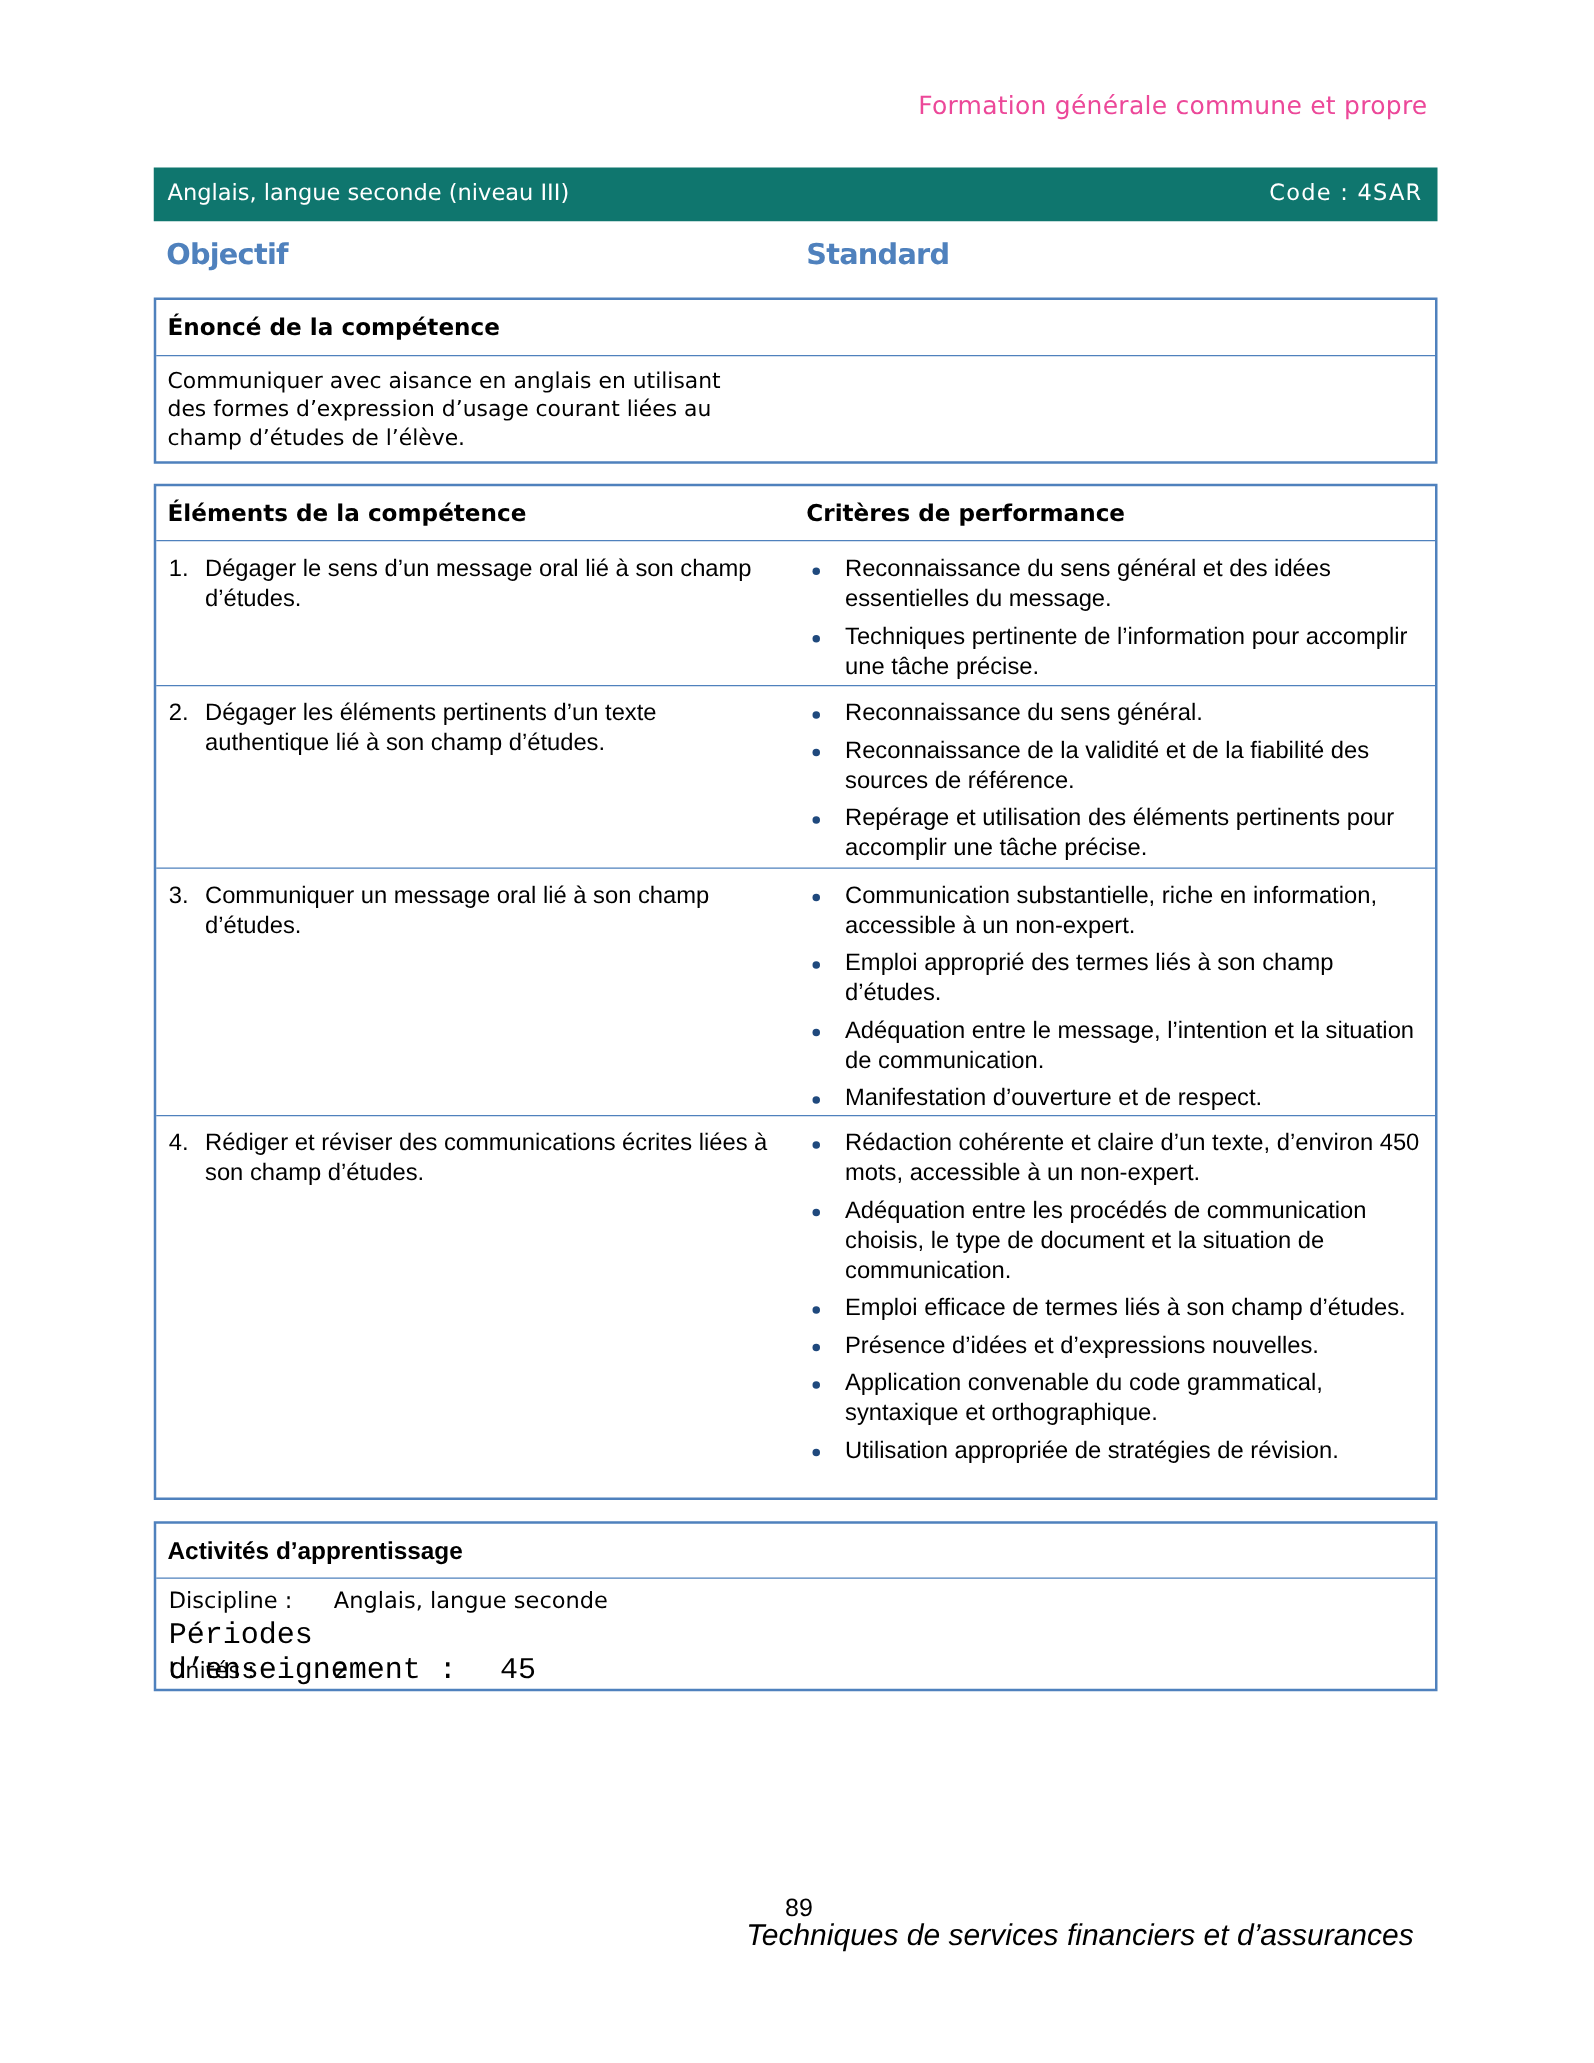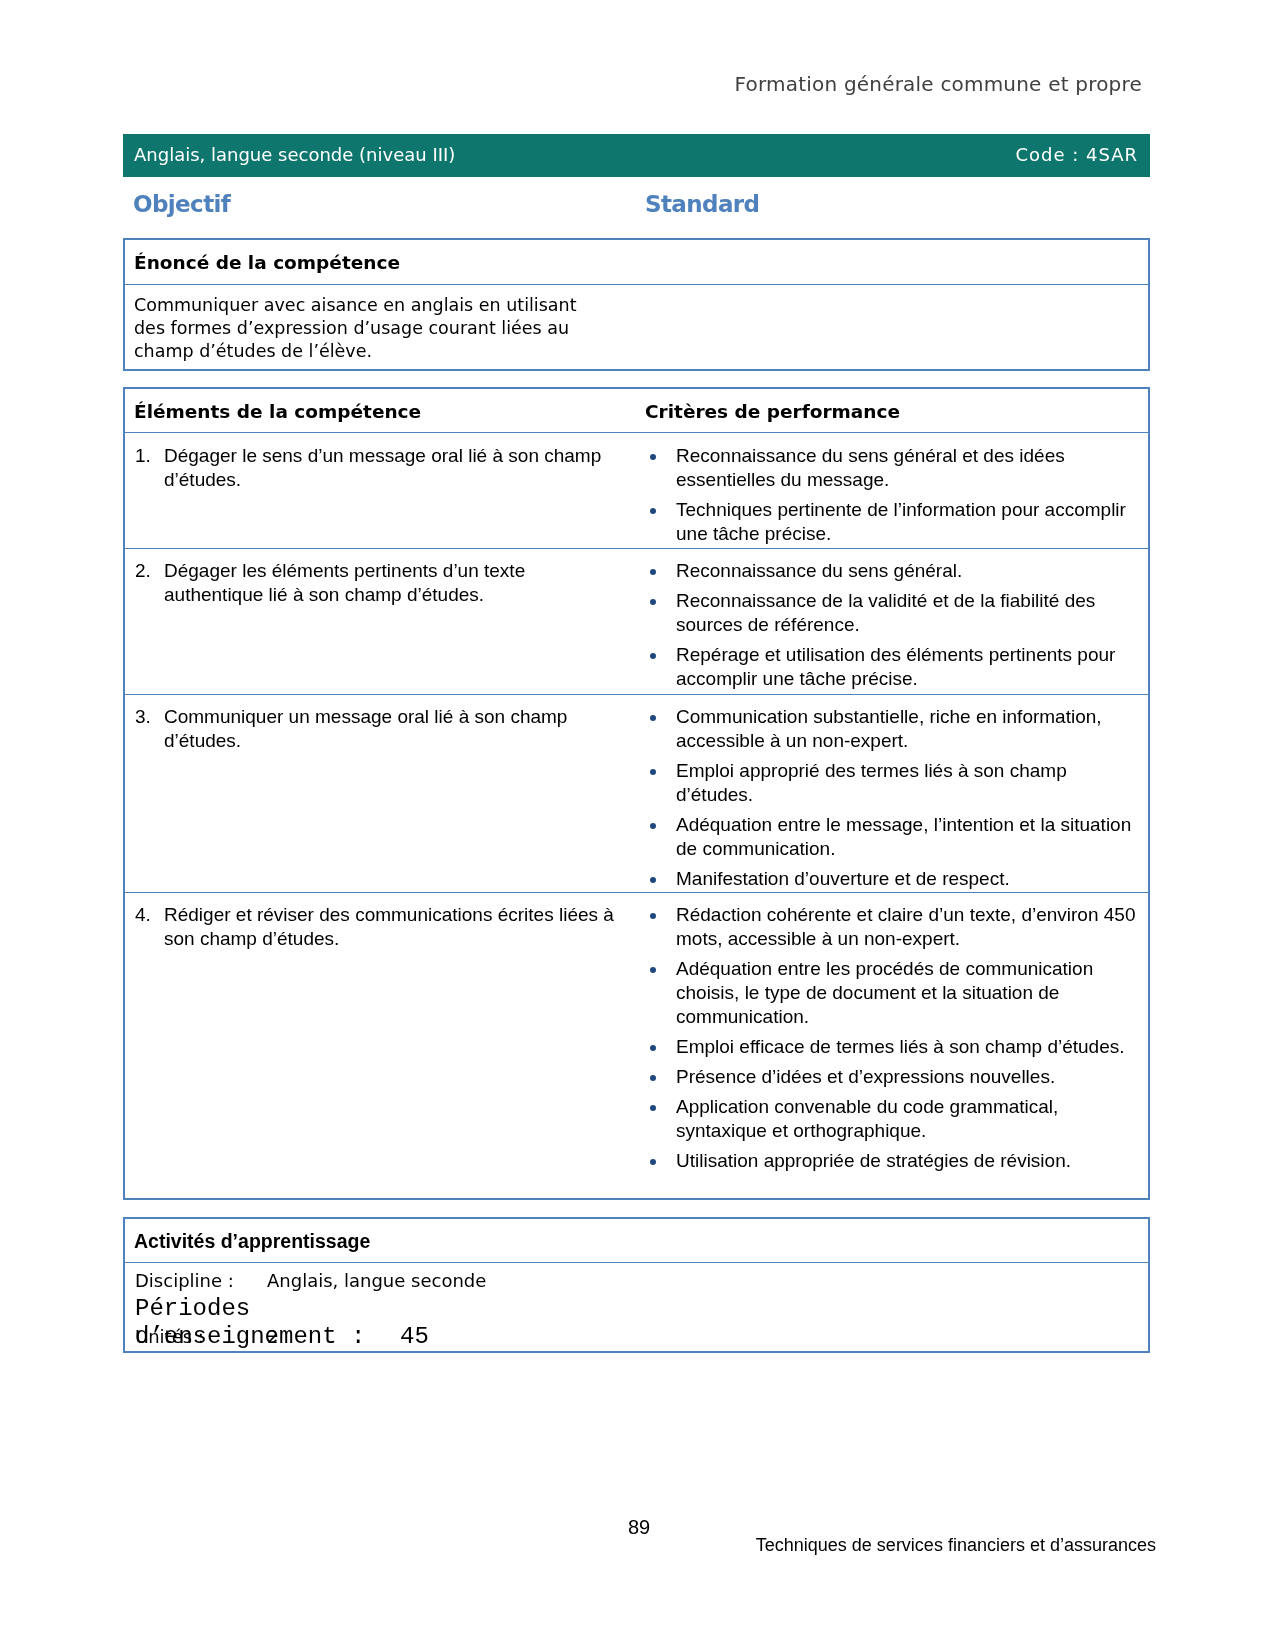--- a/index.html
+++ b/index.html
@@ -1,20 +1,20 @@
 <!DOCTYPE html>
 <html><head>
 <meta charset="utf-8">
 <style>
   html, body { margin: 0; padding: 0; background: #ffffff; }
   body { width: 1275px; height: 1650px; position: relative; overflow: hidden;
          font-family: "Liberation Sans", sans-serif; color: #000; }
   .abs { position: absolute; }
   .running-head { right: 133px; top: 72px; font-family: "DejaVu Sans", sans-serif;
-                  font-size: 20px; color: #404040; letter-spacing: 0.2px; }
+                  font-size: 20px; color: #ec4899; letter-spacing: 0.2px; }
   .course-bar { left: 123px; top: 134px; width: 1027px; height: 43px; background: #0f766e;
                 color: #fff; font-family: "DejaVu Sans", sans-serif; font-size: 18px; }
   .course-bar .title { position: absolute; left: 11px; top: 10px; }
   .course-bar .code { position: absolute; right: 12px; top: 10px; letter-spacing: 1px; }
   .col-head { top: 191px; font-family: "DejaVu Sans", sans-serif; font-weight: bold;
               font-size: 23px; color: #4f81bd; letter-spacing: -0.6px; }
   .box { left: 123px; width: 1023px; border: 2px solid #4f81bd; box-sizing: content-box; }
   .box-head { position: absolute; left: 0; right: 0; top: 0; border-bottom: 1.5px solid #4f81bd;
               font-family: "DejaVu Sans", sans-serif; font-weight: bold; font-size: 18.5px; }
   .box-head span { position: absolute; top: 12px; }
@@ -22,21 +22,21 @@
   .txt { position: absolute; font-size: 19px; line-height: 24px; }
   .numitem { position: absolute; left: 10px; width: 480px; font-size: 19px; line-height: 24px; }
   .numitem .num { position: absolute; left: 0; top: 0; }
   .numitem .body { margin-left: 29px; display: block; }
   .crit-list { position: absolute; left: 520px; width: 495px; margin: 0; padding: 0; list-style: none; }
   .crit-list li { position: relative; padding-left: 31px; font-size: 19px; line-height: 24px; margin-bottom: 6px; }
   .crit-list li .bullet { position: absolute; left: 5px; top: 10px; width: 6px; height: 6px;
                           border-radius: 50%; background: #1f497d; }
   .act-row { position: absolute; left: 10px; font-size: 19px; line-height: 28px; }
   .act-row .lbl { display: inline-block; }
-  .footer-title { right: 119px; top: 1535px; font-size: 18px; }
+  .footer-title { right: 144px; top: 1535px; font-size: 24px; font-style: italic; }
   .page-num { left: 628px; top: 1516px; font-size: 20px; }
 </style>
 </head>
 <body>
 
 <div class="abs running-head">Formation générale commune et propre</div>
 
 <div class="abs course-bar">
   <span class="title">Anglais, langue seconde (niveau III)</span>
   <span class="code">Code : 4SAR</span>

